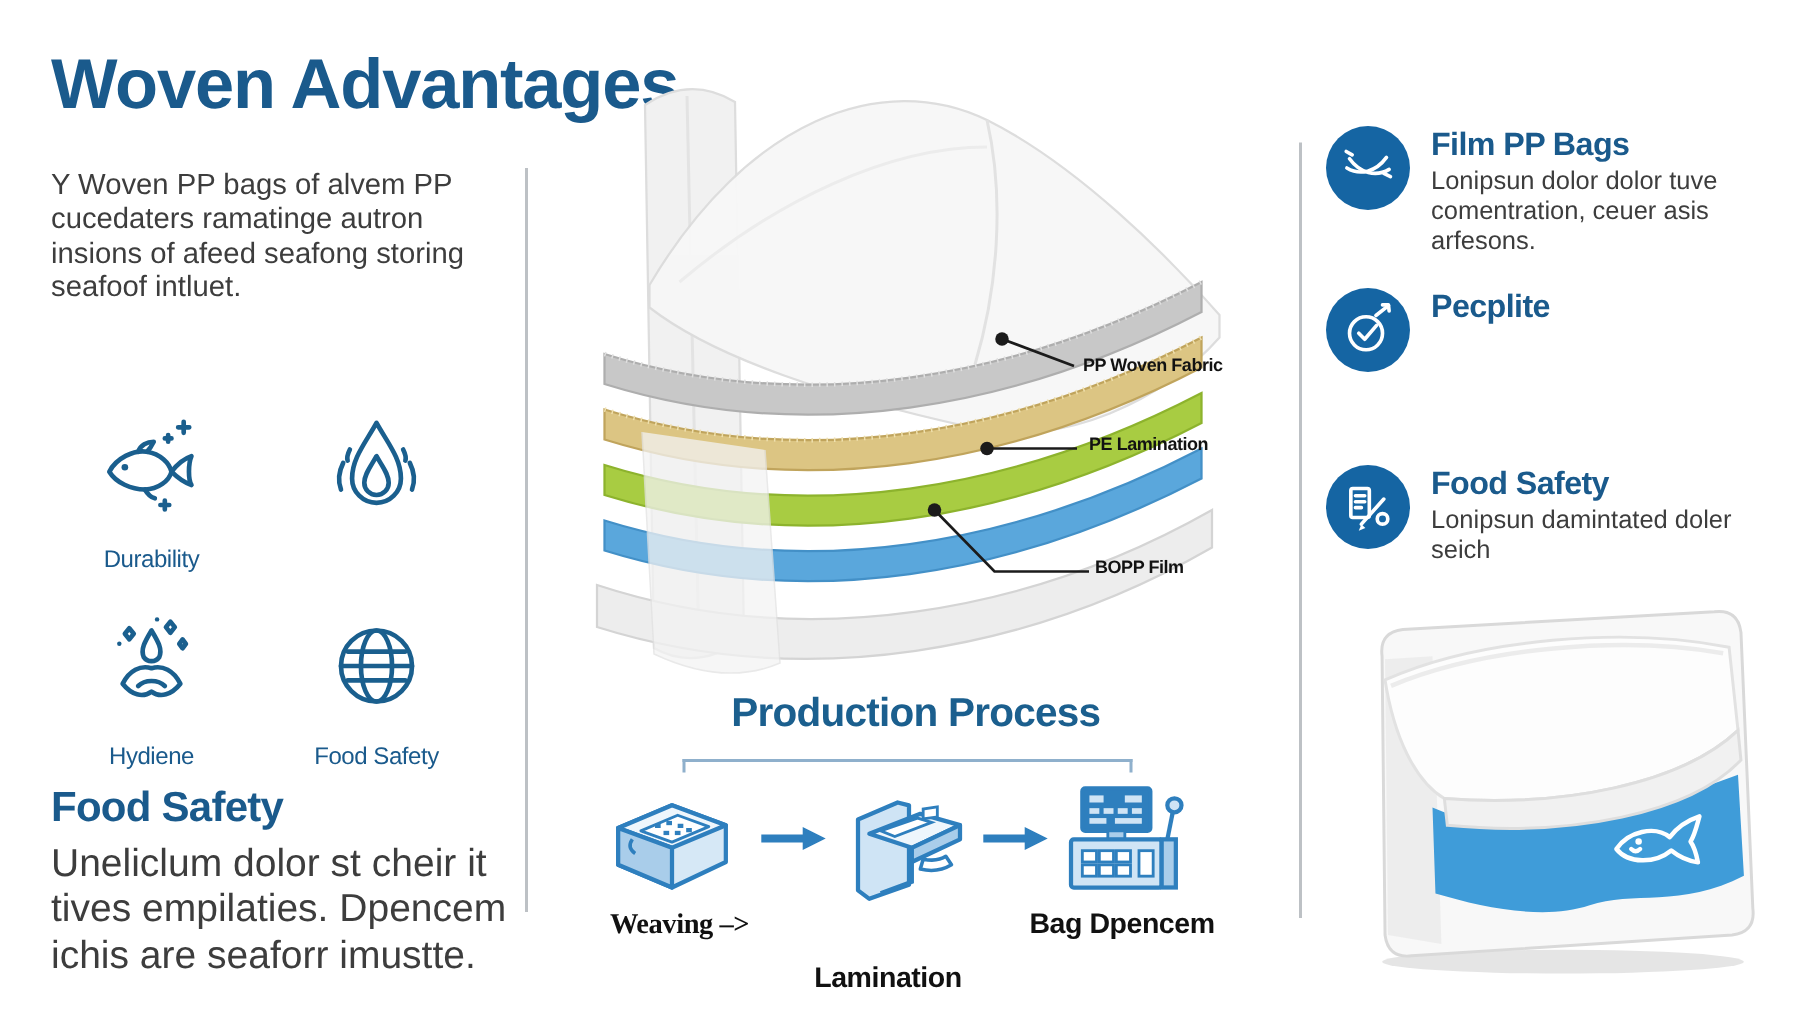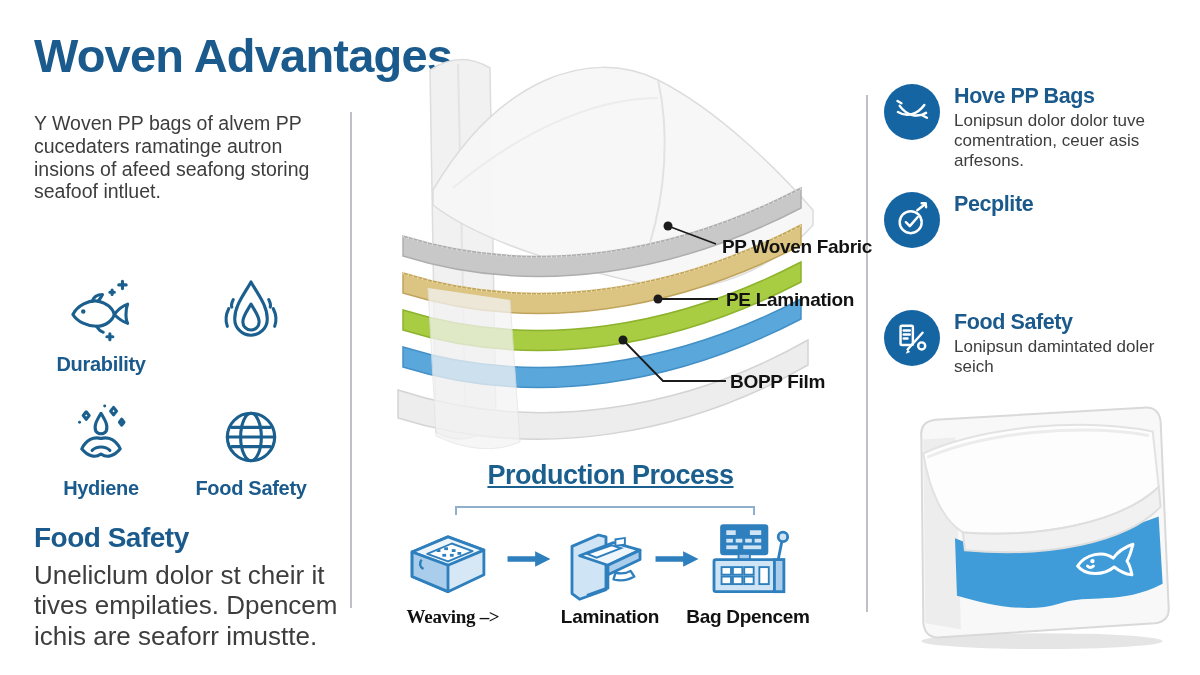--- a/index.html
+++ b/index.html
@@ -12,53 +12,53 @@
 
   
   .page-title { left:34px; top:28px; font-size:47px; font-weight:bold;
     color:var(--heading_blue); letter-spacing:-0.8px; }
   .intro { left:34px; top:112px; width:306px; font-size:19.5px; line-height:1.17;
     color:var(--text_gray); }
   .features { left:26px; top:276px; width:308px; display:grid;
     grid-template-columns:150px 150px; row-gap:24px; }
   .feature { text-align:center; }
   .feature svg { width:74px; height:74px; display:block; margin:0 auto; }
-  .feature .flabel { margin-top:3px; font-size:20px; font-weight:bold;
+  .feature .flabel { margin-top:15px; font-size:16px; font-weight:normal;
     color:var(--heading_blue); letter-spacing:-0.3px; }
   .fs-block { left:34px; top:522px; width:312px; }
   .fs-block h2 { font-size:28px; font-weight:bold; color:var(--heading_blue);
     letter-spacing:-0.5px; }
   .fs-block p { margin-top:6px; font-size:26px; line-height:1.17; color:var(--text_gray); }
 
   .vdiv { width:2px; background:var(--divider_gray); opacity:.65; }
   .vdiv1 { left:350px; top:112px; height:496px; }
   .vdiv2 { left:866px; top:95px; height:517px; }
 
   
   .layers-fig { left:358px; top:38px; width:505px; height:430px; }
   .layers-fig svg.scene { position:absolute; left:0; top:0; width:100%; height:100%; }
-  .layer-label { position:absolute; font-size:19px; font-weight:bold; color:#121212;
+  .layer-label { position:absolute; font-size:12px; font-weight:bold; color:#121212;
     white-space:nowrap; letter-spacing:-0.3px; }
   .ll-pp   { left:364px; top:198px; }
   .ll-pe   { left:368px; top:251px; }
   .ll-bopp { left:372px; top:333px; }
 
   
   .process { left:358px; top:460px; width:505px; height:212px; }
   .process-title { position:absolute; left:0; top:0; width:100%; text-align:center;
-    font-size:27px; font-weight:bold; color:var(--process_blue_dark); letter-spacing:-0.5px;text-decoration:underline; }
+    font-size:27px; font-weight:bold; color:var(--process_blue_dark); letter-spacing:-0.5px; }
   .bracket { position:absolute; left:97px; top:46px; width:300px; height:9px;
     border:2px solid #8fb0cc; border-bottom:none; }
   .machine { position:absolute; top:58px; width:100px; height:85px; }
   .m1 { left:40px; } .m2 { left:198px; } .m3 { left:342px; width:96px; }
   .parrow { position:absolute; top:86px; width:46px; height:26px; }
   .a1 { left:148px; } .a2 { left:296px; }
   .step-label { position:absolute; top:146px; font-size:19px; font-weight:bold;
     color:#111; text-align:center; letter-spacing:-0.3px; }
-  .sl1 { left:20px; width:150px;font-family:Liberation Serif, serif; } .sl2 { left:182px; width:140px; } .sl3 { left:320px; width:140px; }
+  .sl1 { left:20px; width:150px;font-family:Liberation Serif, serif; } .sl2 { left:164px; width:140px;margin-top:36px; } .sl3 { left:320px; width:140px; }
 
   
   .right-item { left:884px; width:312px; display:flex; gap:14px; }
   .ri1 { top:84px; } .ri2 { top:192px; } .ri3 { top:310px; }
   .circle-icon { width:56px; height:56px; border-radius:50%;
     background:var(--circle_blue); flex:none; display:flex;
     align-items:center; justify-content:center; }
   .circle-icon svg { width:44px; height:44px; }
   .ri-text h3 { font-size:21.5px; font-weight:bold; color:var(--heading_blue);
     letter-spacing:-0.4px; }
@@ -256,21 +256,21 @@
     <svg viewBox="0 0 100 100">
       <g class="wstroke">
         <path d="M22,36 C38,58 62,64 82,52"></path>
         <path d="M78,34 C62,56 38,62 18,50"></path>
         <path d="M74,58 l10,5"></path>
         <path d="M26,30 l-9,-5"></path>
       </g>
     </svg>
   </div>
   <div class="ri-text">
-    <h3>Hove PP Bags</h3>
+    <h3>Film PP Bags</h3>
     <p>Lonipsun dolor dolor tuve comentration, ceuer asis arfesons.</p>
   </div>
 </div>
 
 <div class="abs right-item ri2">
   <div class="circle-icon">
     <svg viewBox="0 0 100 100">
       <g class="wstroke">
         <circle cx="47" cy="55" r="25"></circle>
         <path d="M36,55 l9,9 L63,43"></path>

